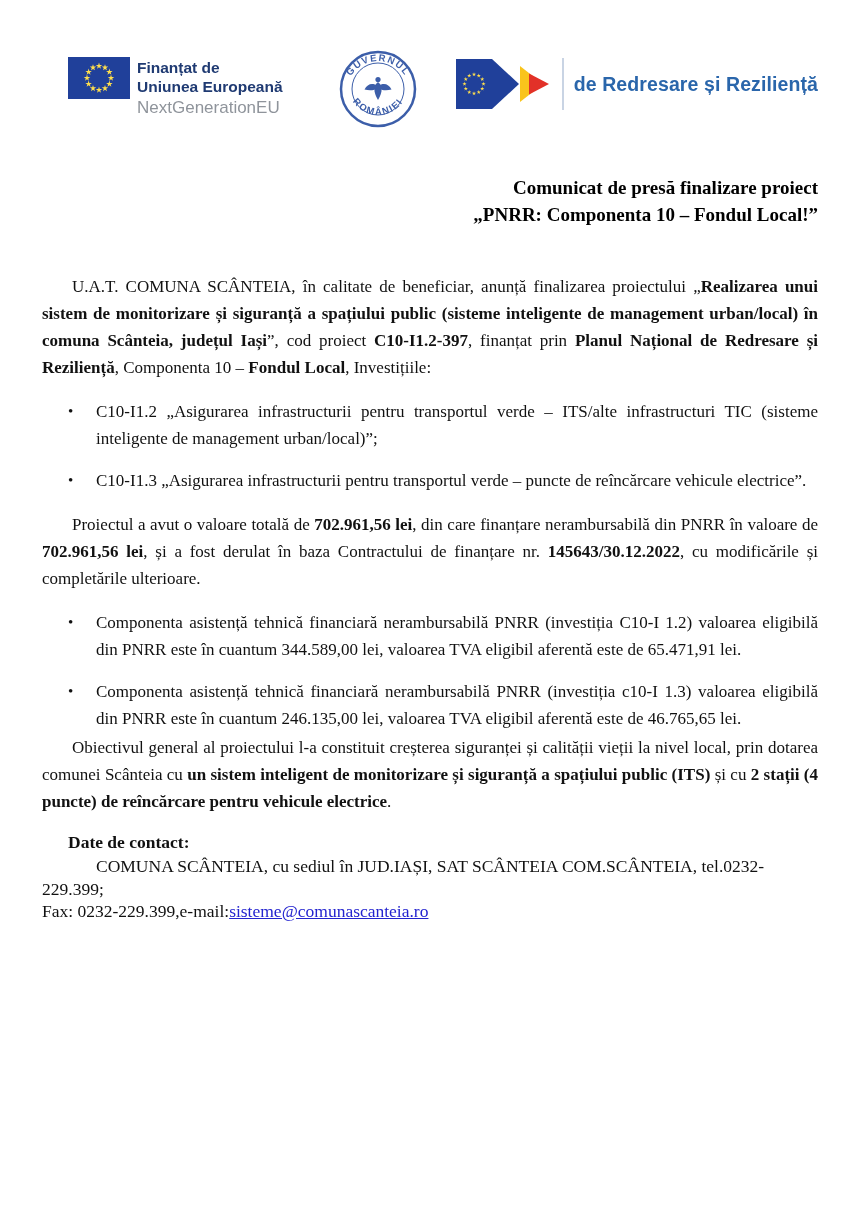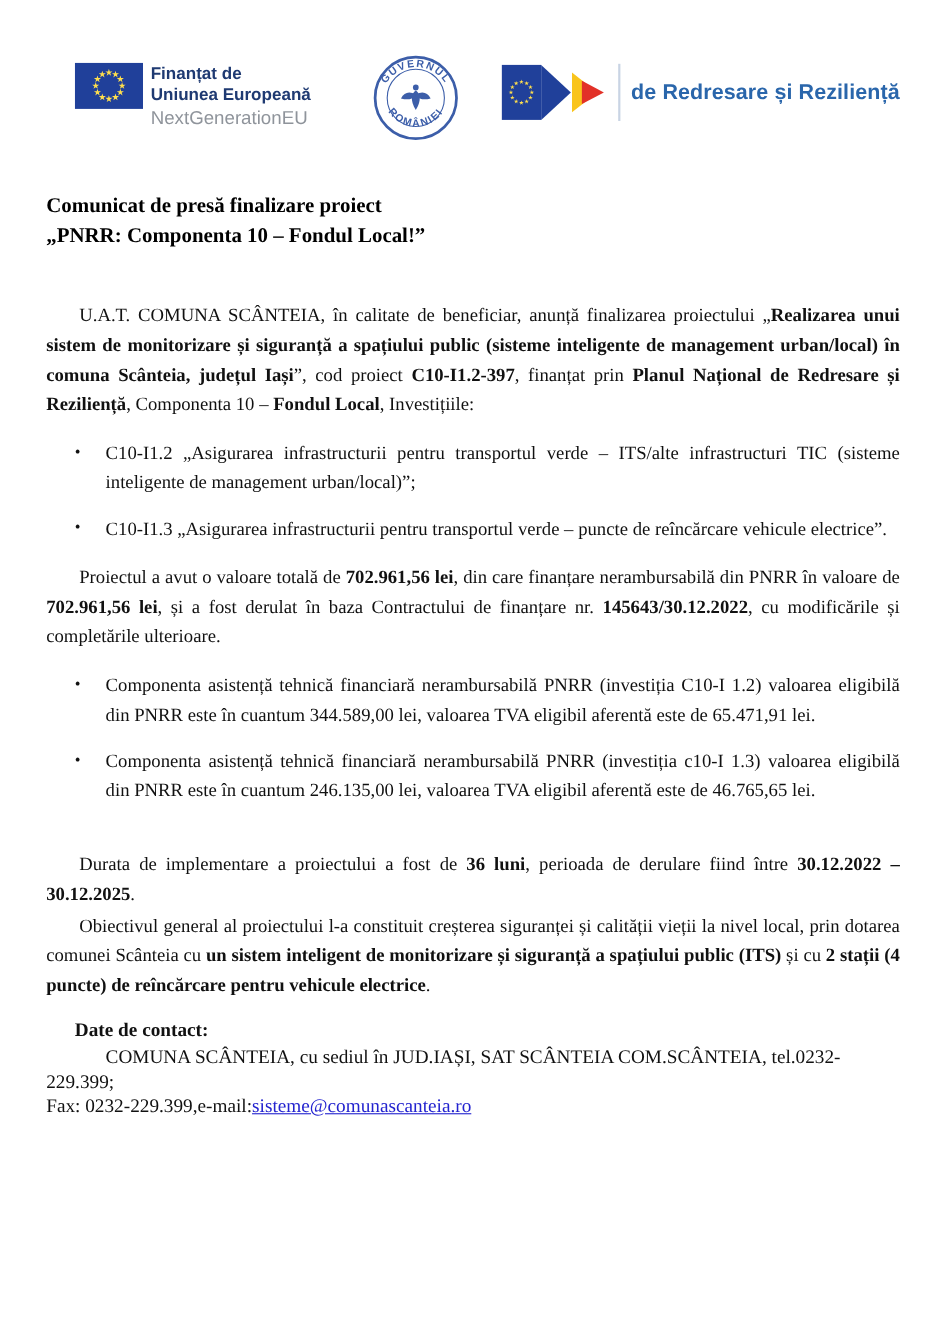--- a/index.html
+++ b/index.html
@@ -21,21 +21,21 @@
   .eu-text{font-family:"Liberation Sans",sans-serif;padding-top:3px}
   .eu-text .l1,.eu-text .l2{font-weight:bold;color:var(--navy);font-size:15.5px;line-height:19px}
   .eu-text .l3{color:var(--gray);font-size:17px;line-height:20px;margin-top:2px}
   .gov-seal{flex:none;margin-left:42px;margin-top:-6px}
   .pnrr-logo{display:flex;align-items:center;margin-left:auto;flex:none}
   .pnrr-divider{width:2px;height:52px;background:#c9d4e4;margin:0 10px 0 6px}
   .pnrr-text{font-family:"Liberation Sans",sans-serif;font-weight:bold;color:var(--pnrr-blue);
     font-size:19.5px;line-height:24px;letter-spacing:.1px}
   .stars{fill:var(--star-yellow)}
   
-  .title{margin:41px 0 0 0;text-align:left;font-size:19px;font-weight:bold;line-height:27px;color:#000}
+  .title{margin:41px 0 0 0;text-align:right;font-size:19px;font-weight:bold;line-height:27px;color:#000}
   
   .para{margin:0;text-align:justify;font-size:17px;line-height:27px}
   .indent{text-indent:30px}
   .b{font-weight:bold}
   .mt-p1{margin-top:45px}
   .mt-std{margin-top:17px}
   .mt-big{margin-top:40px}
   .mt-sm{margin-top:2px}
   .blist{list-style:none;margin:17px 0 0 0;padding:0}
   .blist li{display:flex;align-items:flex-start;padding-left:26px;margin-bottom:15px;
@@ -156,21 +156,20 @@
     <li>
       <span class="mk">•</span>
       <span class="bt">Componenta asistență tehnică financiară nerambursabilă PNRR (investiția C10-I 1.2) valoarea eligibilă din PNRR este în cuantum 344.589,00 lei, valoarea TVA eligibil aferentă este de 65.471,91 lei.</span>
     </li>
     <li>
       <span class="mk">•</span>
       <span class="bt">Componenta asistență tehnică financiară nerambursabilă PNRR (investiția c10-I 1.3) valoarea eligibilă din PNRR este în cuantum 246.135,00 lei, valoarea TVA eligibil aferentă este de 46.765,65 lei.</span>
     </li>
   </ul>
 
-  <p class="para indent mt-big"><span>Durata de implementare a proiectului a fost de </span><span class="b">36 luni</span><span>, perioada de derulare fiind între </span><span class="b">30.12.2022 – 30.12.2025</span><span>.</span></p>
 
   <p class="para indent mt-sm"><span>Obiectivul general al proiectului l-a constituit creșterea siguranței și calității vieții la nivel local, prin dotarea comunei Scânteia cu </span><span class="b">un sistem inteligent de monitorizare și siguranță a spațiului public (ITS)</span><span> și cu </span><span class="b">2 stații (4 puncte) de reîncărcare pentru vehicule electrice</span><span>.</span></p>
 
   <section class="contact">
     <div class="contact-heading">Date de contact:</div>
     <p class="contact-body"><span>COMUNA SCÂNTEIA, cu sediul în JUD.IAȘI, SAT SCÂNTEIA COM.SCÂNTEIA, tel.0232-229.399;</span><br><span>Fax: 0232-229.399,e-mail:</span><a href="#" class="link">sisteme@comunascanteia.ro</a></p>
   </section>
 
 </div>
 

